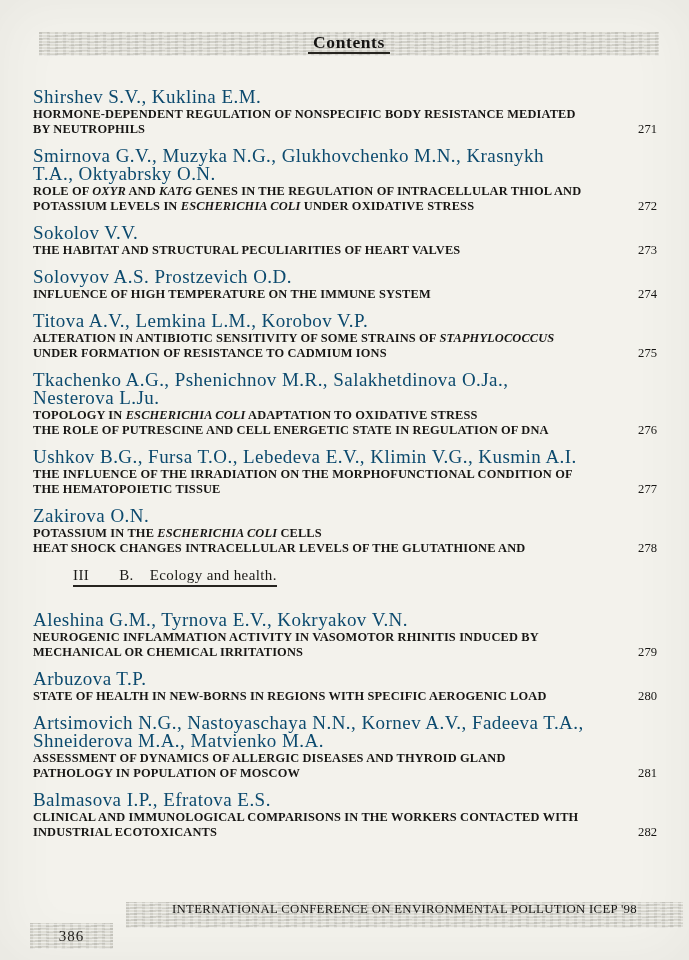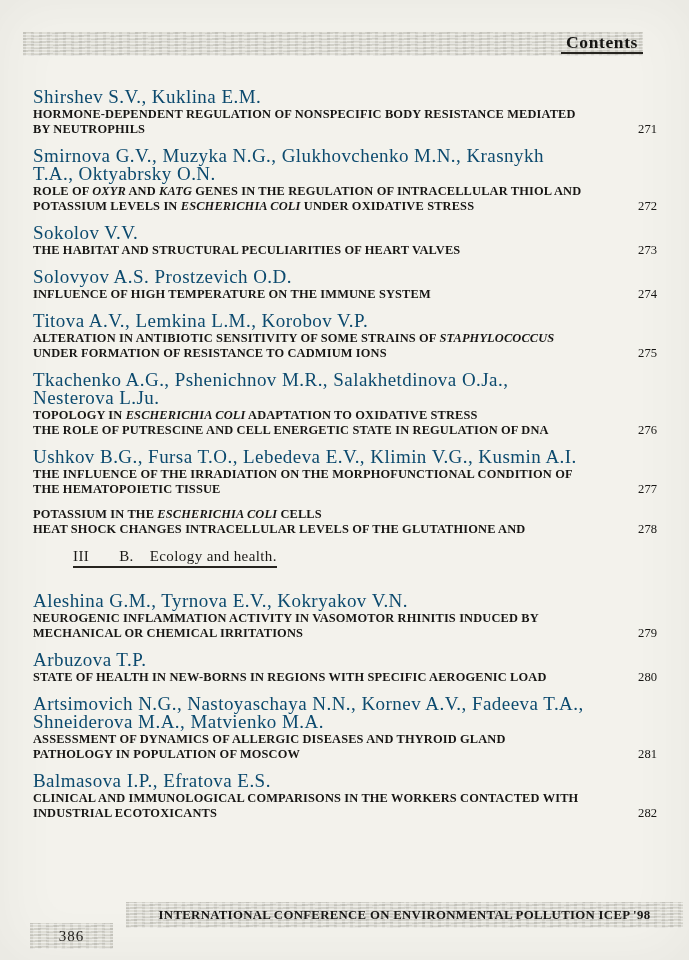--- a/index.html
+++ b/index.html
@@ -19,23 +19,23 @@
   
   .band-texture {
     background-color: #deddd5;
     background-image:
       repeating-linear-gradient(0deg, rgba(255,255,255,0.50) 0 1px, rgba(0,0,0,0) 1px 3px),
       repeating-linear-gradient(90deg, rgba(110,108,100,0.14) 0 3px, rgba(0,0,0,0) 3px 8px),
       repeating-linear-gradient(171deg, rgba(100,100,92,0.10) 0 2px, rgba(0,0,0,0) 2px 6px);
   }
   .contents-band {
     position: absolute;
-    left: 23px; top: 32px;
+    left: 39px; top: 32px;
     width: 620px; height: 24px;
-    display: flex; align-items: center; justify-content: flex-end;
+    display: flex; align-items: center; justify-content: center;
   }
   .contents-title {
     font-weight: bold;
     font-size: 17.5px;
     letter-spacing: 0.6px;
     color: #161514;
     border-bottom: 2px solid #26241f;
     padding: 0 5px 1px 5px;
     line-height: 1;
   }
@@ -102,22 +102,22 @@
     height: 26px;
     display: flex; align-items: center; justify-content: center;
     font-size: 15px;
     letter-spacing: 1px;
     color: #23211e;
     margin-top: 21px;
   }
   .conf-band {
     flex: 1;
     height: 26px;
-    display: flex; align-items: center; justify-content: center;
-    font-weight: bold;
+    display: flex; align-items: flex-start; justify-content: center;
+    font-weight: normal;
     font-size: 12.8px;
     letter-spacing: 0.3px;
     color: #171614;
     white-space: nowrap;
   }
 </style>
 </head>
 <body>
 
 <div class="page">
@@ -189,20 +189,21 @@
         <div class="authors">Ushkov B.G., Fursa T.O., Lebedeva E.V., Klimin V.G., Kusmin A.I.</div>
         <div class="entry-row">
           <div class="title-block">
             <div class="title-line"><span class="seg">THE INFLUENCE OF THE IRRADIATION ON THE MORPHOFUNCTIONAL CONDITION OF</span></div>
             <div class="title-line"><span class="seg">THE HEMATOPOIETIC TISSUE</span></div>
           </div>
           <span class="page-num">277</span>
         </div>
       </div>
       <div class="entry">
+        <div class="authors">Zakirova O.N.</div>
         <div class="entry-row">
           <div class="title-block">
             <div class="title-line"><span class="seg">POTASSIUM IN THE </span><i class="seg">ESCHERICHIA COLI</i><span class="seg"> CELLS</span></div>
             <div class="title-line"><span class="seg">HEAT SHOCK CHANGES INTRACELLULAR LEVELS OF THE GLUTATHIONE AND</span></div>
           </div>
           <span class="page-num">278</span>
         </div>
       </div>
       <div class="section-row"><span class="section-underline"><span class="sec-num">III</span><span class="sec-letter">B.</span><span class="sec-title">Ecology and health.</span></span></div>
       <div class="entry">

